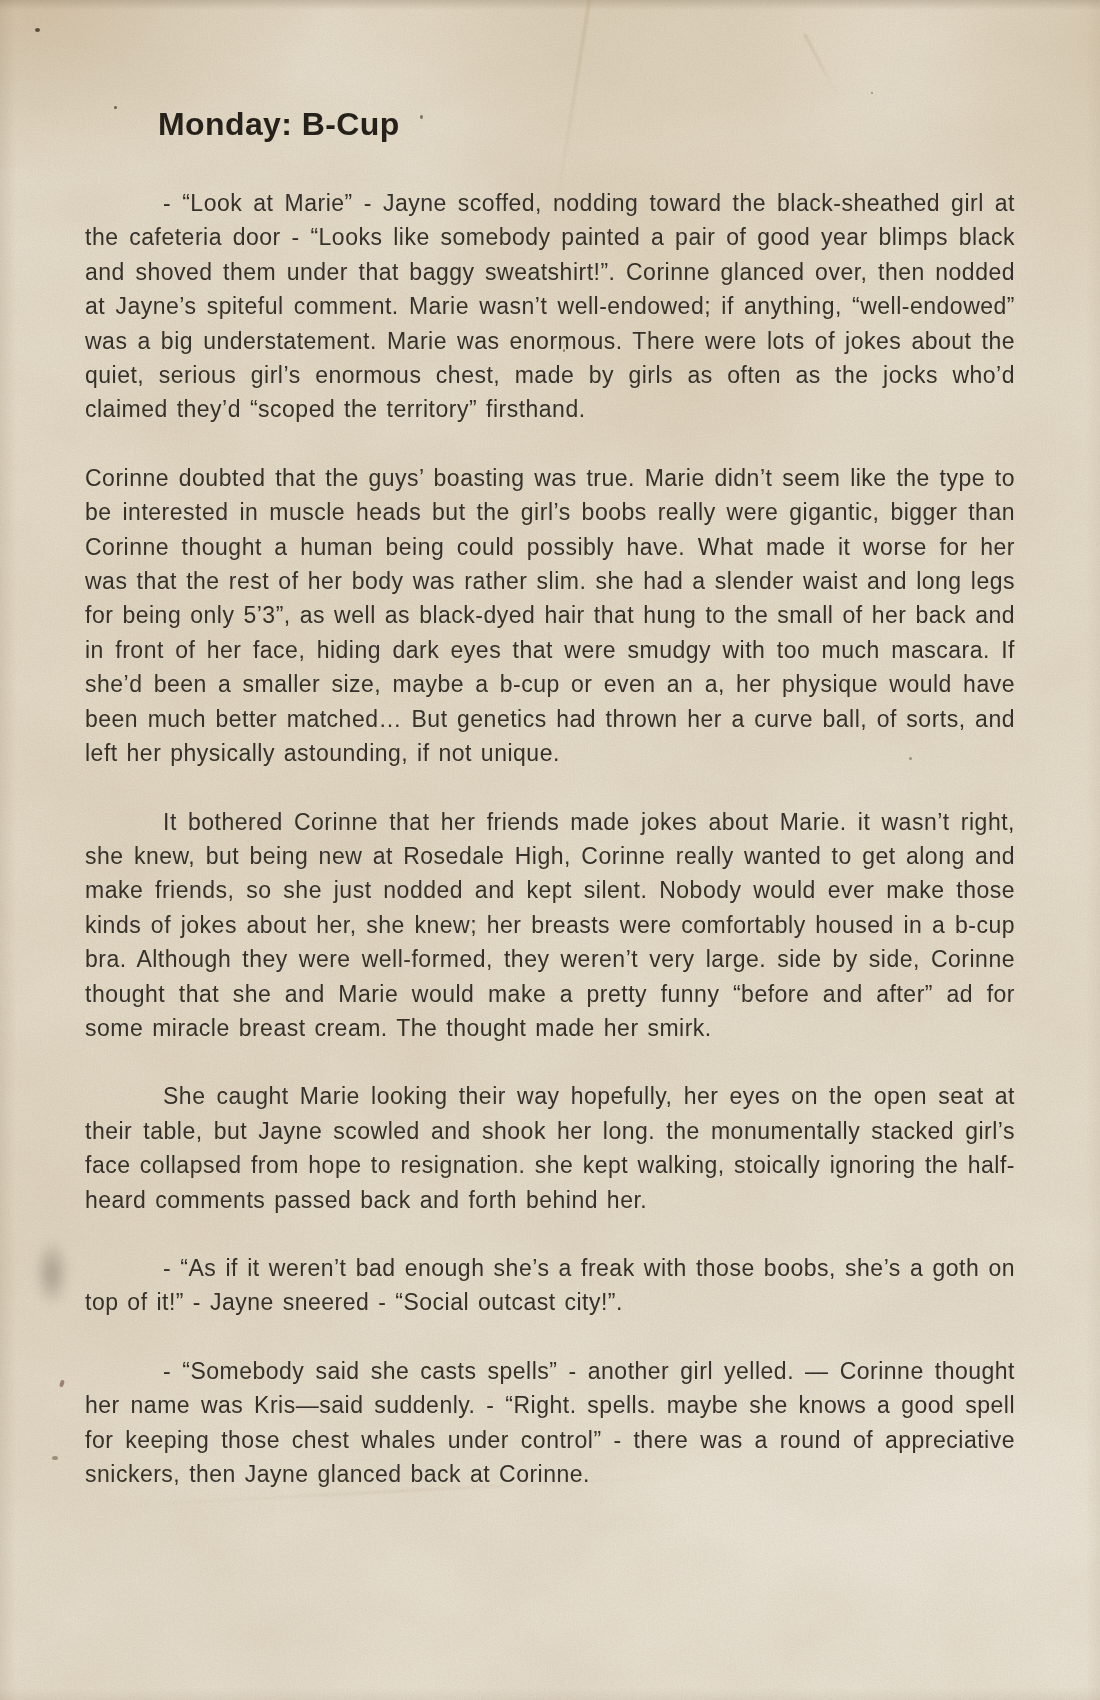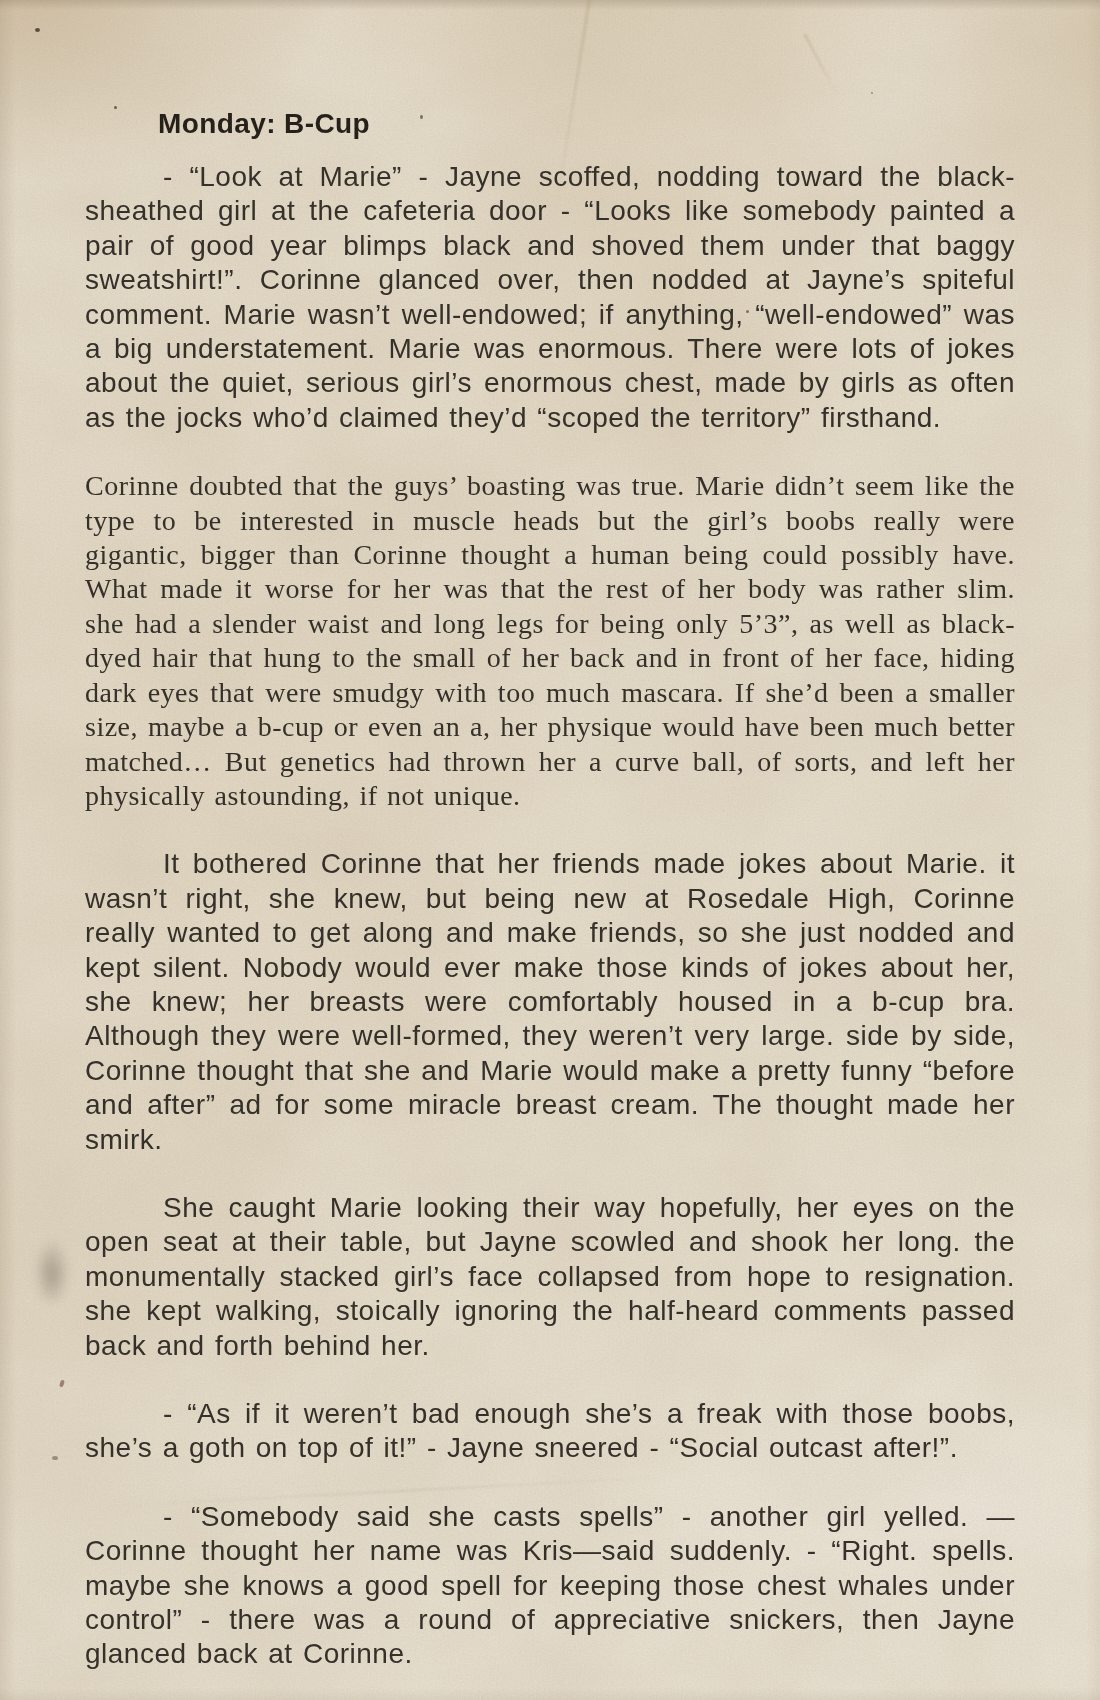--- a/index.html
+++ b/index.html
@@ -36,37 +36,37 @@
   svg.tex{position:absolute;inset:0;width:100%;height:100%;pointer-events:none;}
   .tex-mottle{z-index:1;}
   .tex-grain{z-index:3;}
   .content{
     position:absolute;
     left:85px;top:106px;width:930px;
     z-index:2;
     color:var(--ink);
   }
   h1.title{
-    font-size:28px;
+    font-size:32px;
     font-weight:700;
     color:var(--title-ink);
     letter-spacing:0.4px;
-    margin:0 0 18px 73px;
+    margin:0 0 44px 73px;
     line-height:36px;
   }
   p.para{
-    font-size:28px;
+    font-size:23px;
     line-height:34.4px;
     letter-spacing:0.5px;
     word-spacing:2px;
     text-align:justify;
     margin:0 0 34px 0;
     text-indent:78px;
   }
-  p.para.no-indent{text-indent:0;font-family:Liberation Serif, serif;}
+  p.para.no-indent{text-indent:0;}
   .speck{position:absolute;border-radius:50%;z-index:2;pointer-events:none;}
   .sp1{left:35px;top:28px;width:5px;height:4px;background:#3f3526;opacity:.85;}
   .sp2{left:114px;top:106px;width:3px;height:3px;background:#4a3e2c;opacity:.8;}
   .sp3{left:420px;top:115px;width:3px;height:4px;background:#55482f;opacity:.75;}
   .sp4{left:871px;top:92px;width:2px;height:2px;background:#6b5c42;opacity:.6;}
   .sp5{left:746px;top:310px;width:3px;height:3px;background:#504433;opacity:.7;}
   .sp6{left:563px;top:349px;width:2px;height:3px;background:#504433;opacity:.7;}
   .sp7{left:60px;top:1380px;width:4px;height:7px;background:#7a5c49;opacity:.7;border-radius:40%;transform:rotate(18deg);}
   .sp8{left:52px;top:1456px;width:6px;height:4px;background:#6d6046;opacity:.6;}
   .sp9{left:909px;top:757px;width:3px;height:3px;background:#5c4f3a;opacity:.55;}
@@ -109,21 +109,21 @@
   <div class="crease cr1"></div>
   <div class="crease cr2"></div>
   <div class="crease cr3"></div>
 
   <div class="content">
     <h1 class="title">Monday: B-Cup</h1>
     <p class="para">- “Look at Marie” - Jayne scoffed, nodding toward the black-sheathed girl at the cafeteria door - “Looks like somebody painted a pair of good year blimps black and shoved them under that baggy sweatshirt!”. Corinne glanced over, then nodded at Jayne’s spiteful comment. Marie wasn’t well-endowed; if anything, “well-endowed” was a big understatement. Marie was enormous. There were lots of jokes about the quiet, serious girl’s enormous chest, made by girls as often as the jocks who’d claimed they’d “scoped the territory” firsthand.</p>
     <p class="para no-indent">Corinne doubted that the guys’ boasting was true. Marie didn’t seem like the type to be interested in muscle heads but the girl’s boobs really were gigantic, bigger than Corinne thought a human being could possibly have. What made it worse for her was that the rest of her body was rather slim. she had a slender waist and long legs for being only 5’3”, as well as black-dyed hair that hung to the small of her back and in front of her face, hiding dark eyes that were smudgy with too much mascara. If she’d been a smaller size, maybe a b-cup or even an a, her physique would have been much better matched… But genetics had thrown her a curve ball, of sorts, and left her physically astounding, if not unique.</p>
     <p class="para">It bothered Corinne that her friends made jokes about Marie. it wasn’t right, she knew, but being new at Rosedale High, Corinne really wanted to get along and make friends, so she just nodded and kept silent. Nobody would ever make those kinds of jokes about her, she knew; her breasts were comfortably housed in a b-cup bra. Although they were well-formed, they weren’t very large. side by side, Corinne thought that she and Marie would make a pretty funny “before and after” ad for some miracle breast cream. The thought made her smirk.</p>
     <p class="para">She caught Marie looking their way hopefully, her eyes on the open seat at their table, but Jayne scowled and shook her long. the monumentally stacked girl’s face collapsed from hope to resignation. she kept walking, stoically ignoring the half-heard comments passed back and forth behind her.</p>
-    <p class="para">- “As if it weren’t bad enough she’s a freak with those boobs, she’s a goth on top of it!” - Jayne sneered - “Social outcast after!”.</p>
+    <p class="para">- “As if it weren’t bad enough she’s a freak with those boobs, she’s a goth on top of it!” - Jayne sneered - “Social outcast city!”.</p>
     <p class="para">- “Somebody said she casts spells” - another girl yelled. — Corinne thought her name was Kris—said suddenly. - “Right. spells. maybe she knows a good spell for keeping those chest whales under control” - there was a round of appreciative snickers, then Jayne glanced back at Corinne.</p>
   </div>
 
   <div class="speck sp1"></div>
   <div class="speck sp2"></div>
   <div class="speck sp3"></div>
   <div class="speck sp4"></div>
   <div class="speck sp5"></div>
   <div class="speck sp6"></div>
   <div class="speck sp7"></div>

